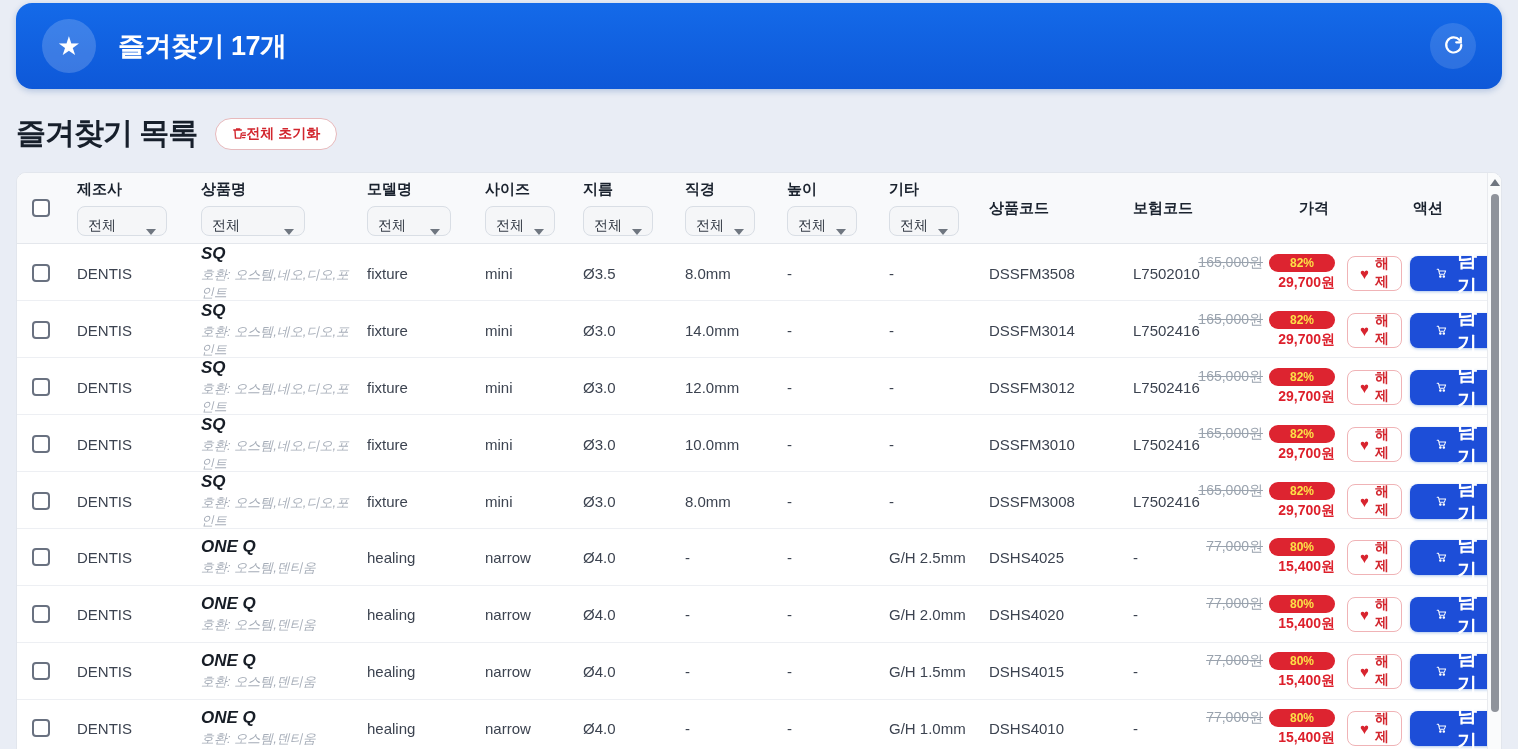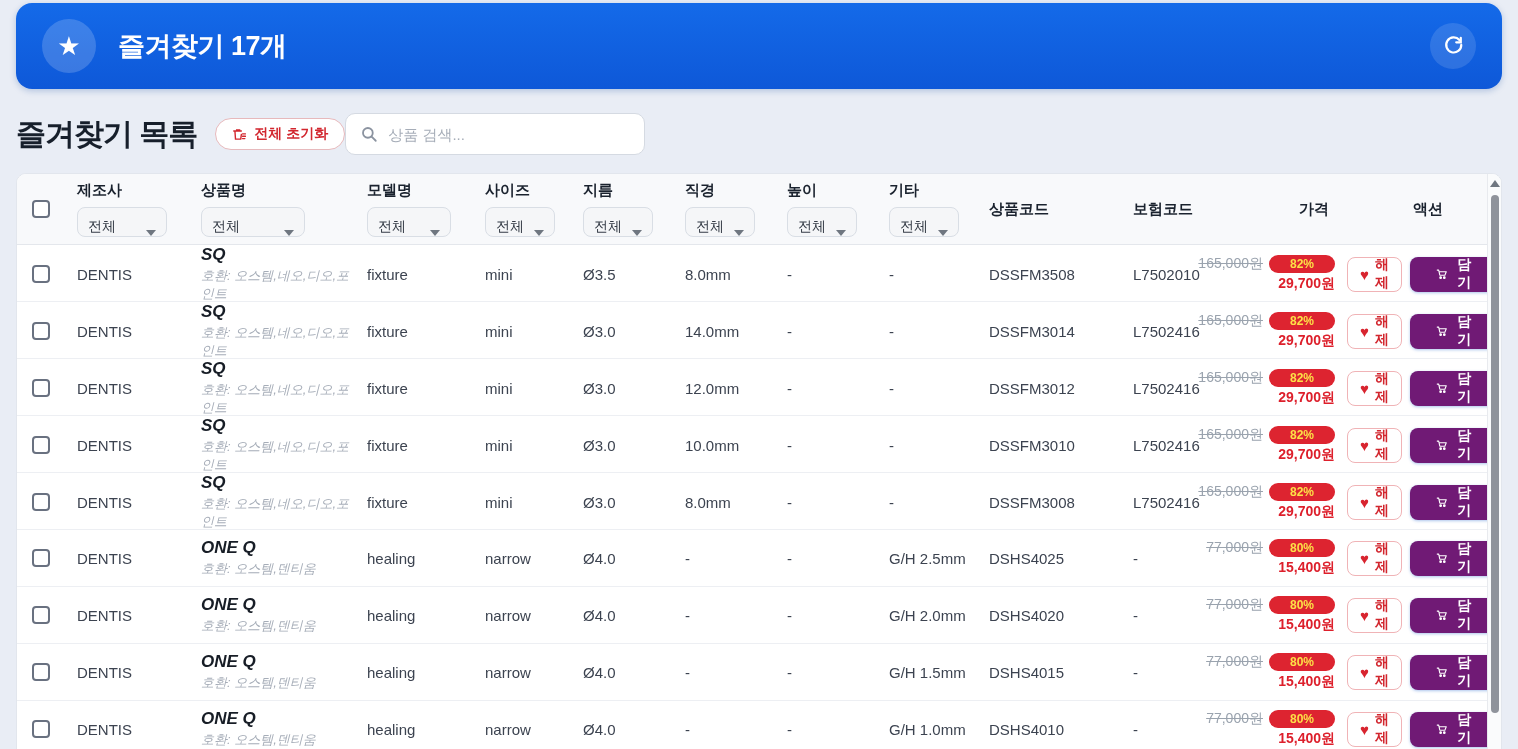--- a/index.html
+++ b/index.html
@@ -14,21 +14,21 @@
   .star-badge { width:54px; height:54px; border-radius:50%; background:rgba(255,255,255,.18);
     display:flex; align-items:center; justify-content:center; color:#fff; font-size:26px; }
   .topbar h1 { color:#fff; font-size:27px; font-weight:700; letter-spacing:-0.5px; }
   .refresh-btn { width:46px; height:46px; border-radius:50%; background:rgba(255,255,255,.13);
     border:none; display:flex; align-items:center; justify-content:center; cursor:pointer; }
 
   
   .toolbar { margin:24px 16px 0; display:flex; align-items:center; justify-content:flex-start; }
   .toolbar-left { display:flex; align-items:center; gap:18px; }
   .toolbar h2 { font-size:30px; font-weight:800; color:#171f2b; letter-spacing:-1px; }
-  .reset-btn { display:flex; align-items:center; gap:8px; background:#fff; border:1px solid #e7b9bc;
+  .reset-btn { display:flex; align-items:center; background:#fff; border:1px solid #e7b9bc;
     color:#d2262e; border-radius:17px; height:32px; padding:0 16px; font-size:14px; font-weight:700;
     cursor:pointer; font-family:inherit; }
   .search-box { width:300px; height:42px; background:#fff; border:1px solid #d5dae2; border-radius:10px;
     display:flex; align-items:center; gap:10px; padding:0 14px; }
   .search-box input { border:none; outline:none; flex:1; font-size:15px; color:#333a45;
     font-family:inherit; background:transparent; }
   .search-box input::placeholder { color:#a6adb8; }
 
   
   .card { position:relative; margin:18px 16px 0; background:#fff; border:1px solid #e2e6ed;
@@ -59,22 +59,22 @@
   .orig { font-size:14px; color:#9aa3ae; text-decoration:line-through; }
   .badge { background:#dd2430; color:#fde047; font-size:12px; font-weight:700; border-radius:999px;
     padding:2px 21px; line-height:14px; }
   .final { font-size:14px; font-weight:800; color:#dd1f2b; margin-top:2px; }
 
   .actions { display:flex; gap:8px; justify-content:center; padding-left:4px; padding-right:16px; }
   .btn-remove { display:flex; align-items:center; gap:6px; height:35px; padding:0 12px; background:#fff;
     border:1px solid #f0b3b6; border-radius:8px; color:#d2262e; font-size:14px; font-weight:600;
     cursor:pointer; font-family:inherit; }
   .btn-remove .heart { color:#d8242f; font-size:15px; }
-  .btn-add { display:flex; align-items:center; gap:7px; height:35px; padding:0 26px; background:#701a75;
-    border:none; border-radius:8px; color:#fff; font-size:14px; font-weight:700; cursor:pointer;
+  .btn-add { display:flex; align-items:center; gap:7px; height:35px; padding:0 26px; background:#1d4ed8;
+    border:none; border-radius:8px; color:#fff; font-size:20px; font-weight:700; cursor:pointer;
     font-family:inherit; box-shadow:0 1px 3px rgba(20,90,200,.35); }
 
   
   .fake-scrollbar { position:absolute; top:0; right:0; width:14px; height:100%; background:#fafbfc;
     border-left:1px solid #e8eaee; }
   .sb-arrow { width:0; height:0; border-left:5px solid transparent; border-right:5px solid transparent;
     border-bottom:7px solid #6f7680; margin:6px auto 0; }
   .sb-thumb { position:absolute; top:21px; left:3px; width:8px; height:518px; background:#8f939b;
     border-radius:4px; }
 </style>
@@ -100,27 +100,20 @@
   <div class="toolbar-left">
     <h2>즐겨찾기 목록</h2>
     <button class="reset-btn">
       <svg width="14" height="15" viewBox="0 0 24 24" fill="none" stroke="#d2262e" stroke-width="2.4" stroke-linecap="round">
         <path d="M3 6h13M8 6V4h5v2M5 6l1 14h9l1-8"></path>
           <path d="M18 11h5M18 15h5M18 19h4"></path>
       </svg>
       <span>전체 초기화</span>
     </button>
   </div>
-  <div class="search-box">
-    <svg width="18" height="18" viewBox="0 0 24 24" fill="none" stroke="#8b93a0" stroke-width="2.4" stroke-linecap="round">
-      <circle cx="10.5" cy="10.5" r="6.5"></circle>
-        <line x1="15.5" y1="15.5" x2="21" y2="21"></line>
-    </svg>
-    <input placeholder="상품 검색..." style="">
-  </div>
 </div>
 
 <div class="card">
   <div class="thead grid">
     <div class="cell cb">
         <span class="checkbox"></span>
       </div>
     <div class="cell col-head">
       <span class="col-label">제조사</span>
       <div class="dropdown">

